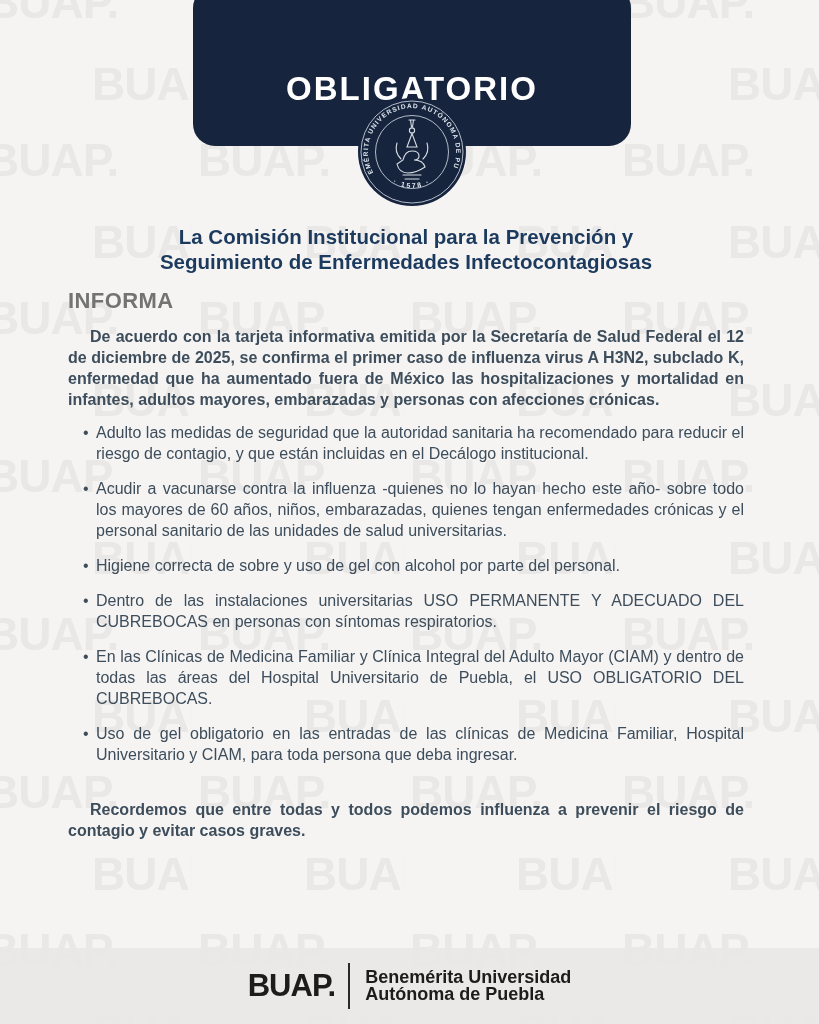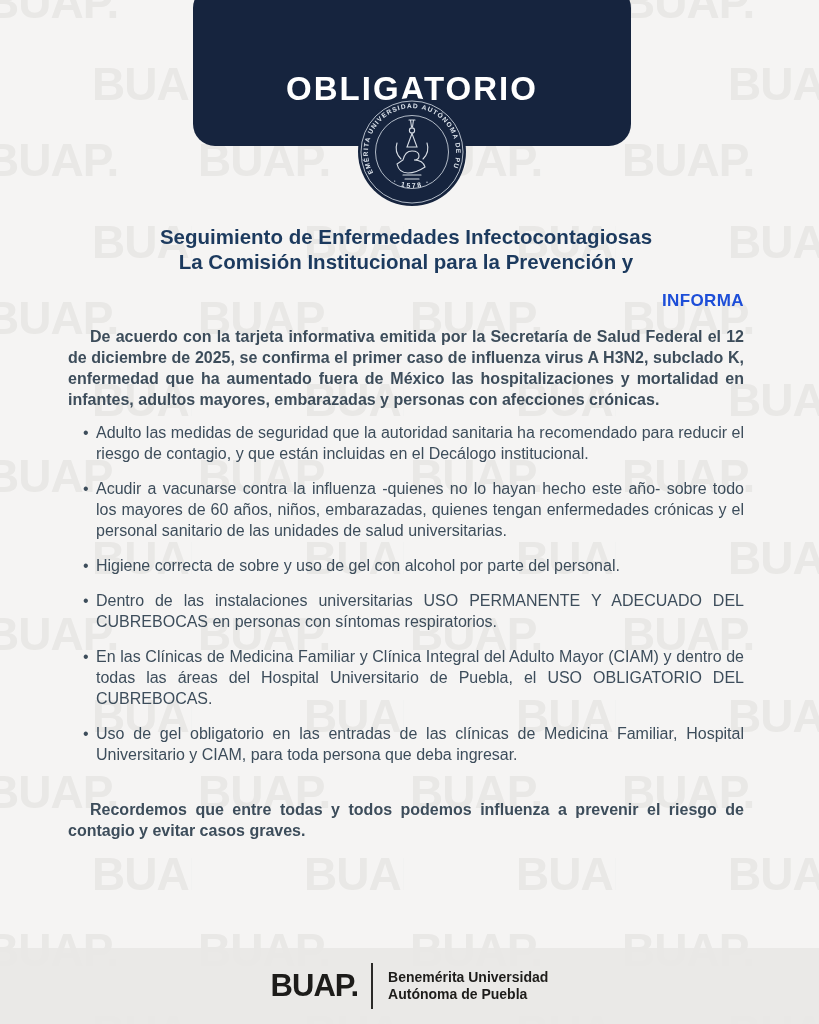--- a/index.html
+++ b/index.html
@@ -32,22 +32,22 @@
   .content{
     position:absolute;left:68px;top:224px;width:676px;z-index:2;
     color:#3d4d5b;font-size:16px;line-height:21px;
   }
   .doc-title{
     margin:0 0 16px 0;text-align:center;
     color:#1c3a5e;font-size:20.5px;line-height:25px;font-weight:700;
   }
   .doc-title span{display:block;}
   .informa{
-    margin:0 0 15px 0;text-align:right;
-    color:#1d4ed8;font-size:17px;font-weight:700;letter-spacing:.4px;
+    margin:0 0 15px 0;text-align:left;
+    color:#737373;font-size:22px;font-weight:700;letter-spacing:.4px;
   }
   .para{margin:0 0 10px 0;text-align:justify;}
   .indent{text-indent:22px;font-weight:bold;}
   .bullets{list-style:none;margin:12px 0 0 0;padding:0 0 0 15px;}
   .bullets li{display:flex;margin:0 0 14px 0;}
   .bullets .dot{width:13px;flex:0 0 13px;color:#3d4d5b;}
   .bullets .btxt{flex:1;text-align:justify;}
   .closing{margin-top:34px;}
   
   .footer{
@@ -55,21 +55,21 @@
     background:rgba(233,232,230,0.94);
     display:flex;align-items:center;justify-content:center;
     z-index:2;
   }
   .buap-logo{
     color:#1d1c1a;font-size:31px;font-weight:700;letter-spacing:-1px;
   }
   .footer-divider{
     width:2px;height:46px;background:#2b2a28;margin:0 15px 0 13px;
   }
-  .org{color:#1d1c1a;font-size:14px;font-weight:700;line-height:17.5px;}
+  .org{color:#1d1c1a;font-size:18px;font-weight:700;line-height:17.5px;}
   .org span{display:block;}
 </style>
 </head>
 <body>
 
 <div class="page">
 
   <svg class="wm-layer" width="819" height="1024" aria-hidden="true">
     <defs>
       <pattern id="wm" width="212" height="158" patternUnits="userSpaceOnUse" x="-20" y="-28">
@@ -106,22 +106,22 @@
         <path d="M55,36.5 L50,50 L60,50 Z"></path>
         <path d="M44,62 q-7,-7 -4,-16 M66,62 q7,-7 4,-16"></path>
         <path d="M46,63 q2,-9 9,-9 q7,0 7,5 q0,4 -5,4 q9,0 11,7 q-9,6 -17,6 q-9,0 -11,-9 z"></path>
         <path d="M46,78 h18 M48,82 h14"></path>
       </g>
     </svg>
   </div>
 
   <main class="content">
     <h2 class="doc-title">
+      <span>La Comisión Institucional para la Prevención y</span>
       <span>Seguimiento de Enfermedades Infectocontagiosas</span>
-      <span>La Comisión Institucional para la Prevención y</span>
     </h2>
 
     <h3 class="informa">INFORMA</h3>
 
     <p class="para indent">De acuerdo con la tarjeta informativa emitida por la Secretaría de Salud Federal el 12 de diciembre de 2025, se confirma el primer caso de influenza virus A H3N2, subclado K, enfermedad que ha aumentado fuera de México las hospitalizaciones y mortalidad en infantes, adultos mayores, embarazadas y personas con afecciones crónicas.</p>
 
     <ul class="bullets">
       <li>
         <span class="dot">•</span>
         <span class="btxt">Adulto las medidas de seguridad que la autoridad sanitaria ha recomendado para reducir el riesgo de contagio, y que están incluidas en el Decálogo institucional.</span>

